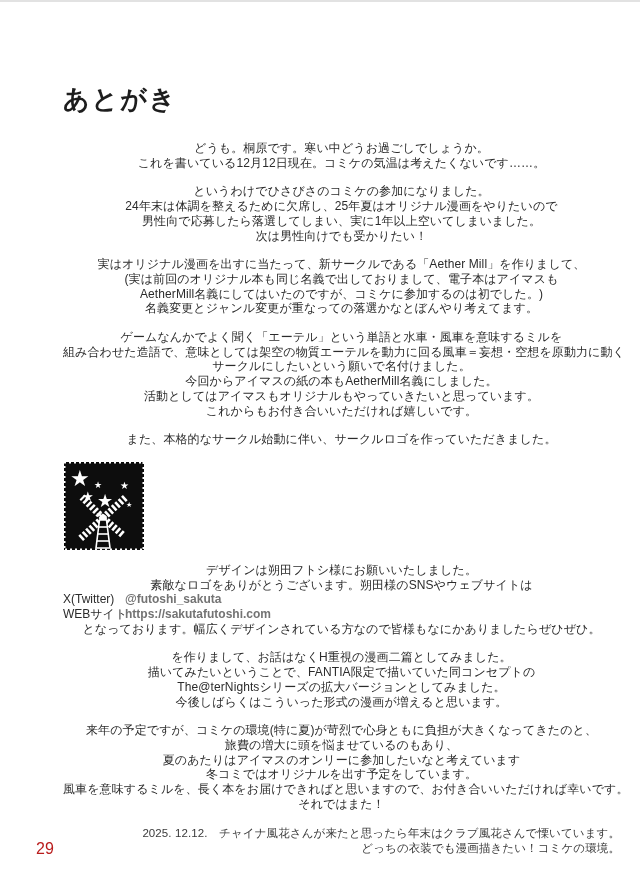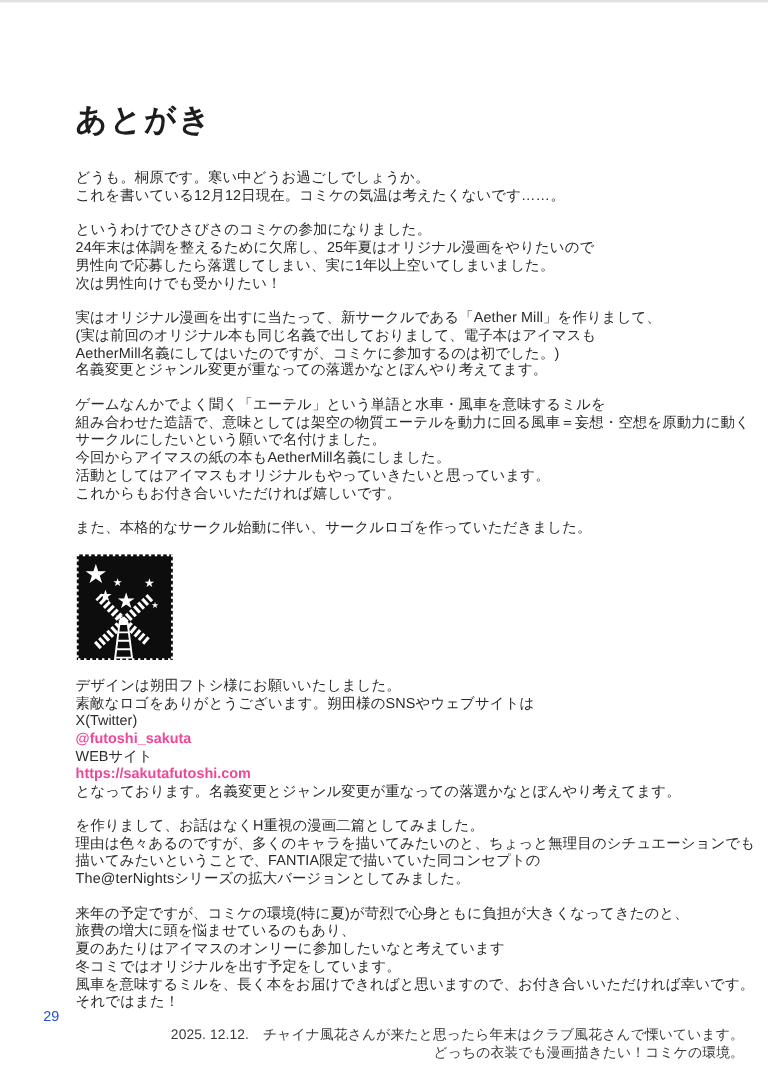--- a/index.html
+++ b/index.html
@@ -19,53 +19,52 @@
     width:557px;
     margin-top:18px;
   }
   .title{
     font-size:26px;
     font-weight:bold;
     letter-spacing:2px;
     color:#1d1d1d;
     margin:0 0 24px 0;
   }
-  .para{margin:0 0 14px 0;}
+  .para{margin:0 0 14px 0;text-align:center;}
   .line{
     font-size:12px;
     line-height:14.7px;
     white-space:nowrap;
     letter-spacing:0.1px;
   }
   .logo-wrap{margin:2px 0 8px 0;}
   .credit-row{
     display:flex;
     font-size:12px;
     line-height:14.7px;
     white-space:nowrap;
-    flex-direction:column;
   }
   .credit-label{width:62px;flex:none;}
-  .credit-value{font-weight:bold;color:#ec4899;}
+  .credit-value{font-weight:bold;color:#737373;}
   .outro{margin-bottom:14px;}
   .footer{
     margin-top:10px;
     text-align:right;
     padding-right:0px;
   }
   .footer .line{
     font-size:11.5px;
     line-height:15px;
     color:#3a3a3a;
   }
   .page-number{
     position:absolute;
     left:36px; top:838px;
-    font-size:12px;
-    color:#1d4ed8;
+    font-size:16px;
+    color:#b91c1c;
   }
 </style>
 </head>
 <body>
 
 <div class="page">
 
   <h1 class="title">あとがき</h1>
 
   <div>
@@ -138,29 +137,29 @@
       <span class="credit-label">X(Twitter)</span>
       <span class="credit-value">@futoshi_sakuta</span>
     </div>
     <div class="credit-row">
       <span class="credit-label">WEBサイト</span>
       <span class="credit-value">https://sakutafutoshi.com</span>
     </div>
   </div>
 
   <div class="para outro">
-      <div class="line">となっております。名義変更とジャンル変更が重なっての落選かなとぼんやり考えてます。</div>
+      <div class="line">となっております。幅広くデザインされている方なので皆様もなにかありましたらぜひぜひ。</div>
     </div>
 
   <div>
       <div class="para">
         <div class="line">を作りまして、お話はなくH重視の漫画二篇としてみました。</div>
-        <div class="line">理由は色々あるのですが、多くのキャラを描いてみたいのと、ちょっと無理目のシチュエーションでも</div>
         <div class="line">描いてみたいということで、FANTIA限定で描いていた同コンセプトの</div>
         <div class="line">The@terNightsシリーズの拡大バージョンとしてみました。</div>
+        <div class="line">今後しばらくはこういった形式の漫画が増えると思います。</div>
       </div>
       <div class="para">
         <div class="line">来年の予定ですが、コミケの環境(特に夏)が苛烈で心身ともに負担が大きくなってきたのと、</div>
         <div class="line">旅費の増大に頭を悩ませているのもあり、</div>
         <div class="line">夏のあたりはアイマスのオンリーに参加したいなと考えています</div>
         <div class="line">冬コミではオリジナルを出す予定をしています。</div>
         <div class="line">風車を意味するミルを、長く本をお届けできればと思いますので、お付き合いいただければ幸いです。</div>
         <div class="line">それではまた！</div>
       </div>
     </div>

